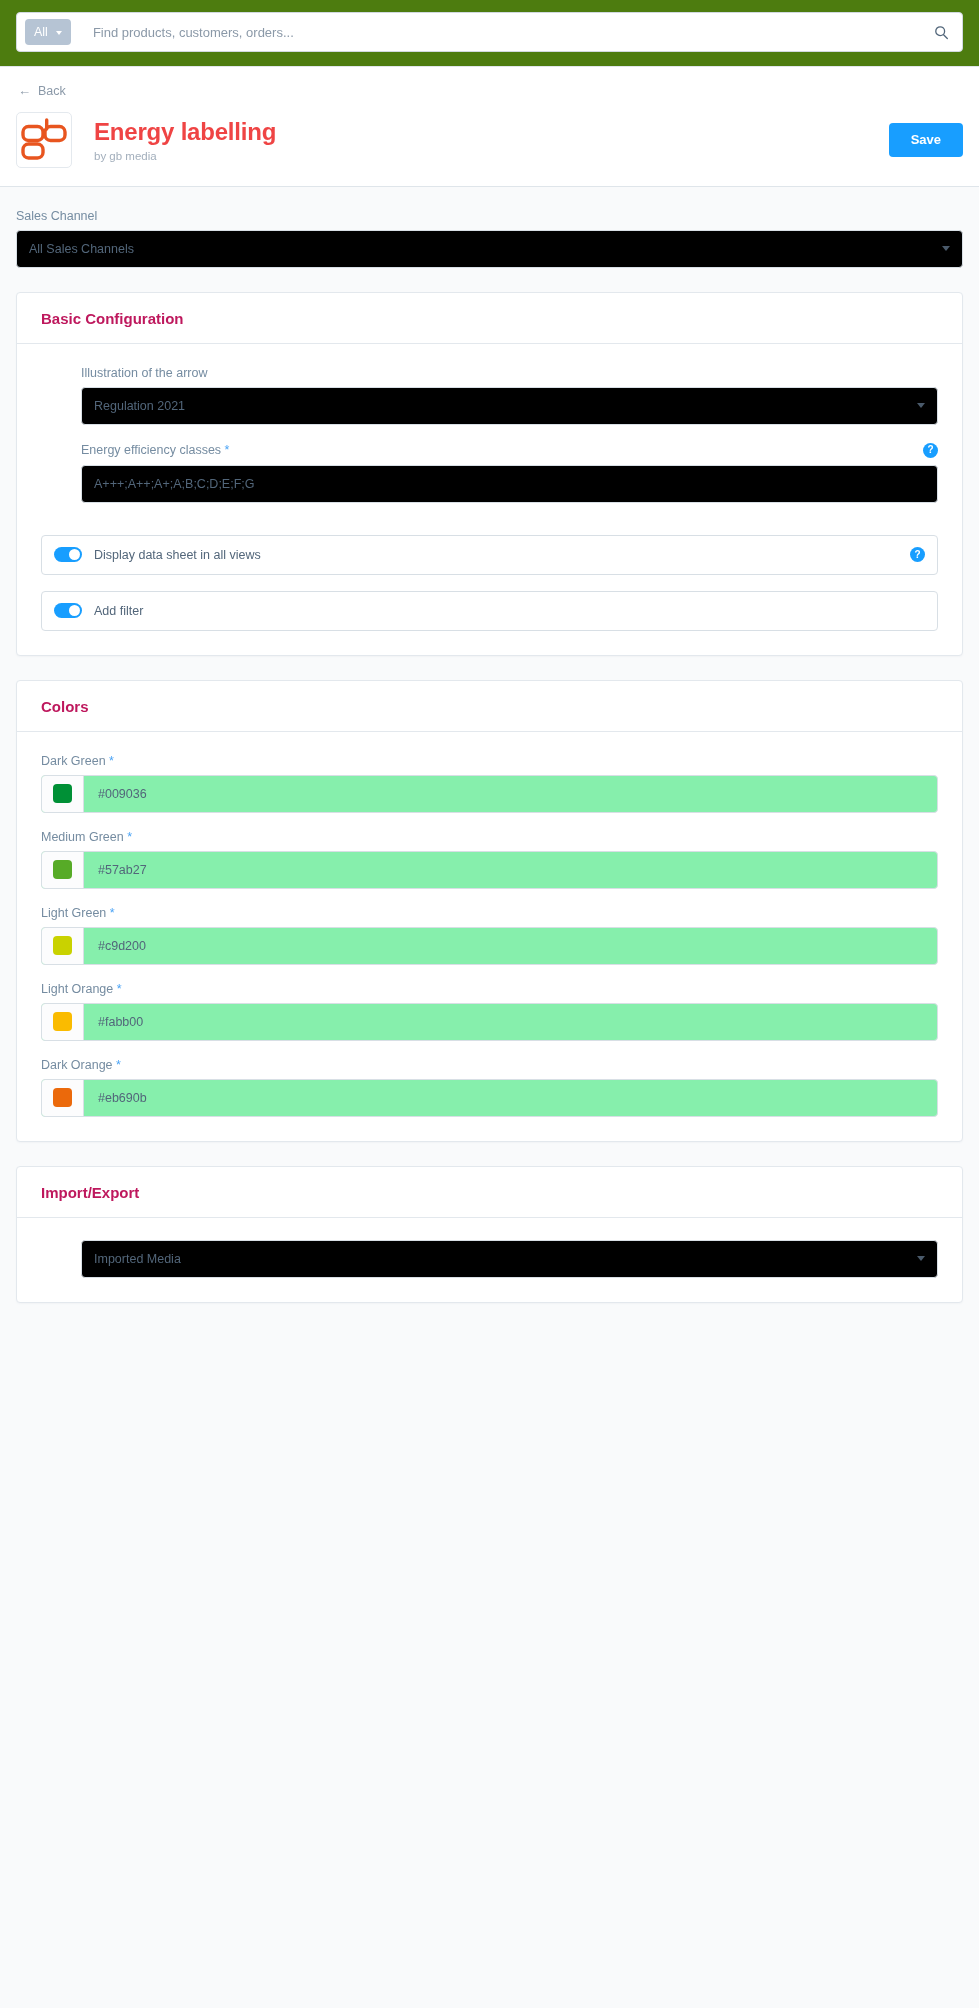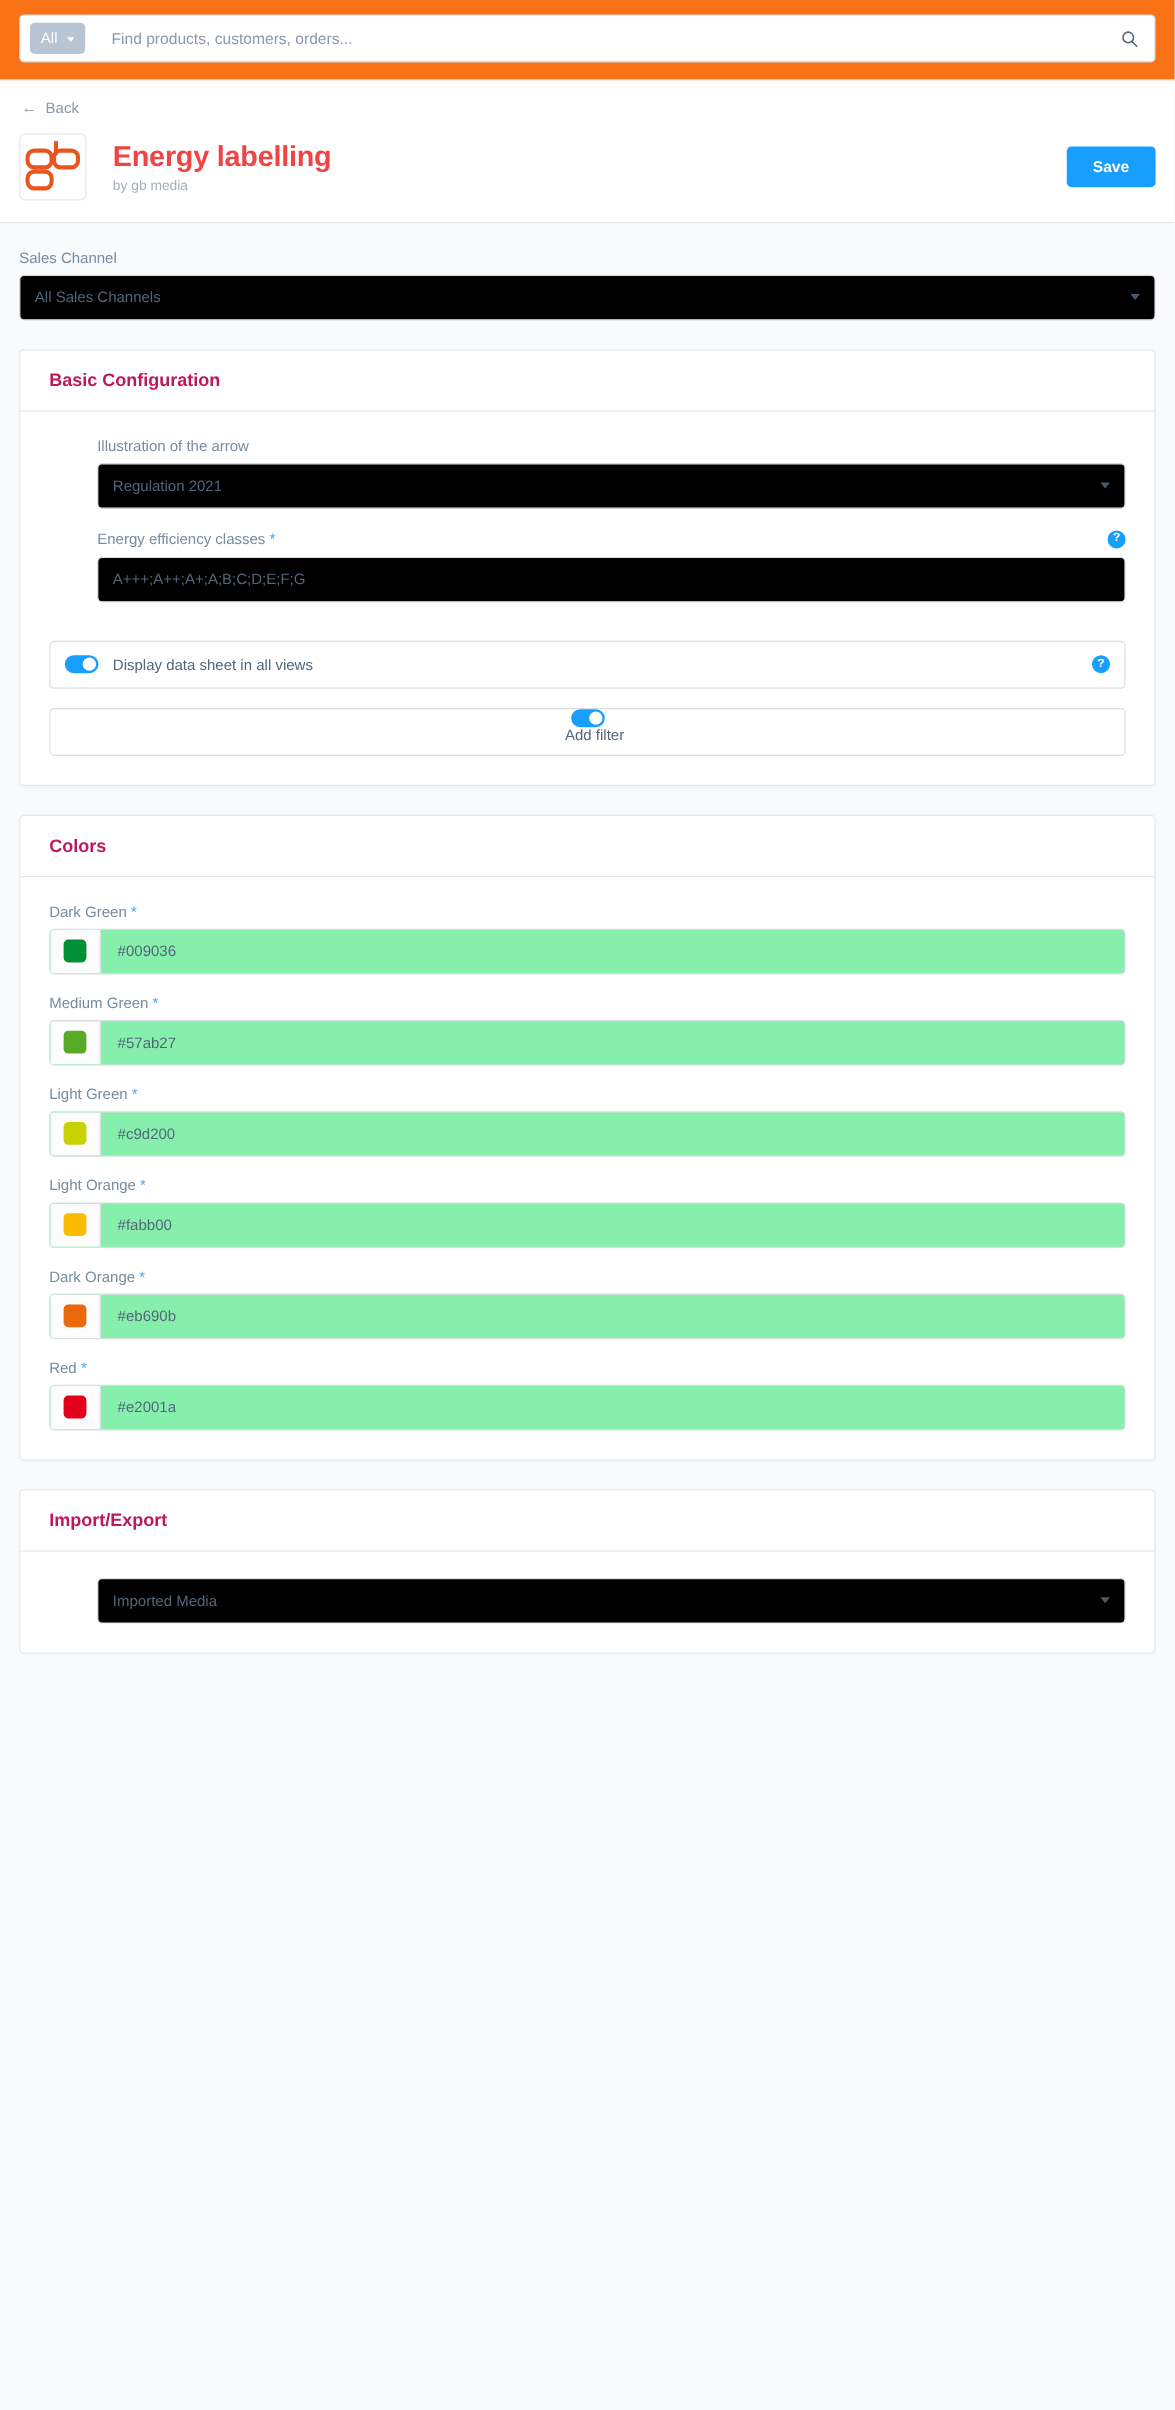--- a/index.html
+++ b/index.html
@@ -7,21 +7,21 @@
     width: 979px;
     background: #f9fafb;
     font-family: "Liberation Sans", sans-serif;
     color: #52667a;
     -webkit-font-smoothing: antialiased;
   }
   body { width: 979px; min-height: 2008px; position: relative; }
 
   
   .topbar {
-    background: #f97316;
+    background: #4d7c0f;
     padding: 12px 16px 14px 16px;
     border-bottom: 1px solid #e0e6eb;
   }
   .search-wrap {
     display: flex;
     align-items: center;
     border: 1px solid #d1d9e0;
     border-radius: 4px;
     background: #fff;
     height: 40px;
@@ -199,21 +199,21 @@
   .toggle-row {
     border: 1px solid #d8dfe5;
     border-radius: 4px;
     background: #fff;
     height: 40px;
     display: flex;
     align-items: center;
     padding: 0 12px;
     margin-bottom: 16px;
   }
-  .toggle-row:last-child { margin-bottom: 0; flex-direction: column; }
+  .toggle-row:last-child { margin-bottom: 0; }
   .switch {
     width: 28px; height: 15px;
     border-radius: 8px;
     background: #189eff;
     position: relative;
     flex: 0 0 auto;
     cursor: pointer;
   }
   .switch .knob {
     position: absolute;
@@ -429,32 +429,20 @@
           <span class="req">*</span>
         </label>
         <div class="color-input">
           <span class="swatch-cell">
               <span class="swatch" style="background: rgb(235, 105, 11);"></span>
             </span>
           <span class="color-val">#eb690b</span>
         </div>
       </div>
 
-      <div class="color-row">
-        <label class="field-label">
-          <span>Red</span>
-          <span class="req">*</span>
-        </label>
-        <div class="color-input">
-          <span class="swatch-cell">
-              <span class="swatch" style="background: rgb(226, 0, 26);"></span>
-            </span>
-          <span class="color-val">#e2001a</span>
-        </div>
-      </div>
 
     </div>
   </div>
 
   <div class="card">
     <div class="card-head">
       <div class="card-title">Import/Export</div>
     </div>
     <div class="card-body">
       <div class="form-row">

